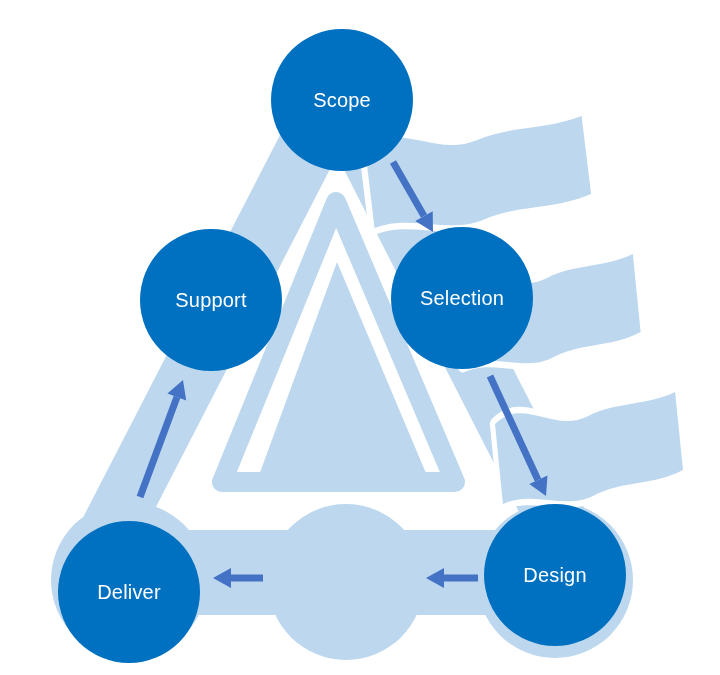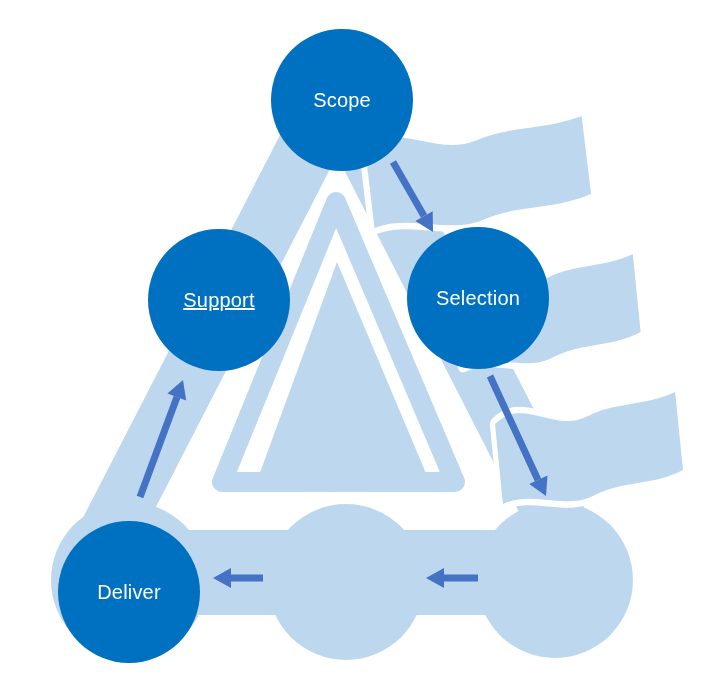--- a/index.html
+++ b/index.html
@@ -56,27 +56,30 @@
       <path class="ribbon" transform="translate(365,114) scale(0.95,1)" d="M 0 34 C 35 6 75 44 118 26 C 152 12 190 16 228 2 L 238 80 C 200 96 162 90 124 106 C 88 120 48 100 10 114 Z"></path>
       <path class="ribbon" transform="translate(455,252) scale(0.78,1)" d="M 0 34 C 35 6 75 44 118 26 C 152 12 190 16 228 2 L 238 80 C 200 96 162 90 124 106 C 88 120 48 100 10 114 Z"></path>
       <path class="ribbon" transform="translate(495,390) scale(0.79,1)" d="M 0 34 C 35 6 75 44 118 26 C 152 12 190 16 228 2 L 238 80 C 200 96 162 90 124 106 C 88 120 48 100 10 114 Z"></path>
     </g>
   </svg>
 
   <div class="nodes">
     <div class="node" style="left:271px;top:29px;">
       <span>Scope</span>
     </div>
-    <div class="node" style="left:407px;top:227px;">
+    <div class="node" style="left:391px;top:227px;">
       <span>Selection</span>
+    </div>
+    <div class="node" style="left:484px;top:504px;">
+      <span>Design</span>
     </div>
     <div class="node" style="left:58px;top:521px;">
       <span>Deliver</span>
     </div>
-    <div class="node" style="left:148px;top:229px;text-decoration:underline;">
+    <div class="node" style="left:140px;top:229px;">
       <span>Support</span>
     </div>
   </div>
 
   <svg class="arrows" width="720" height="675" viewBox="0 0 720 675">
     <g>
       <line x1="393" y1="162" x2="424" y2="216"></line>
       <polygon points="433,232 415.3,221.1 432.7,211.3"></polygon>
     </g>
     <g>

